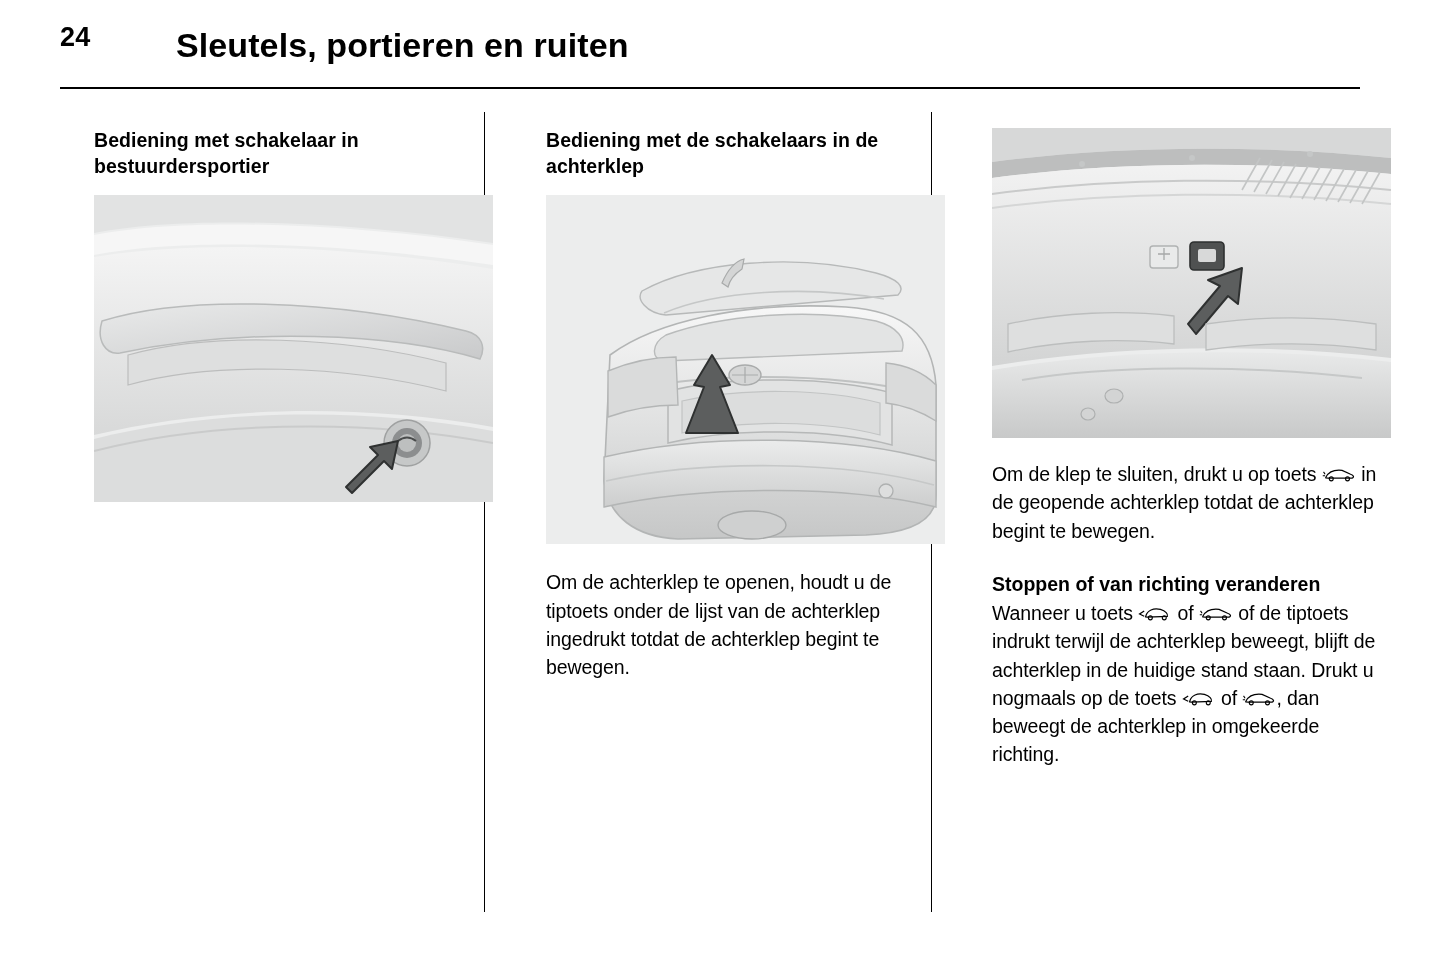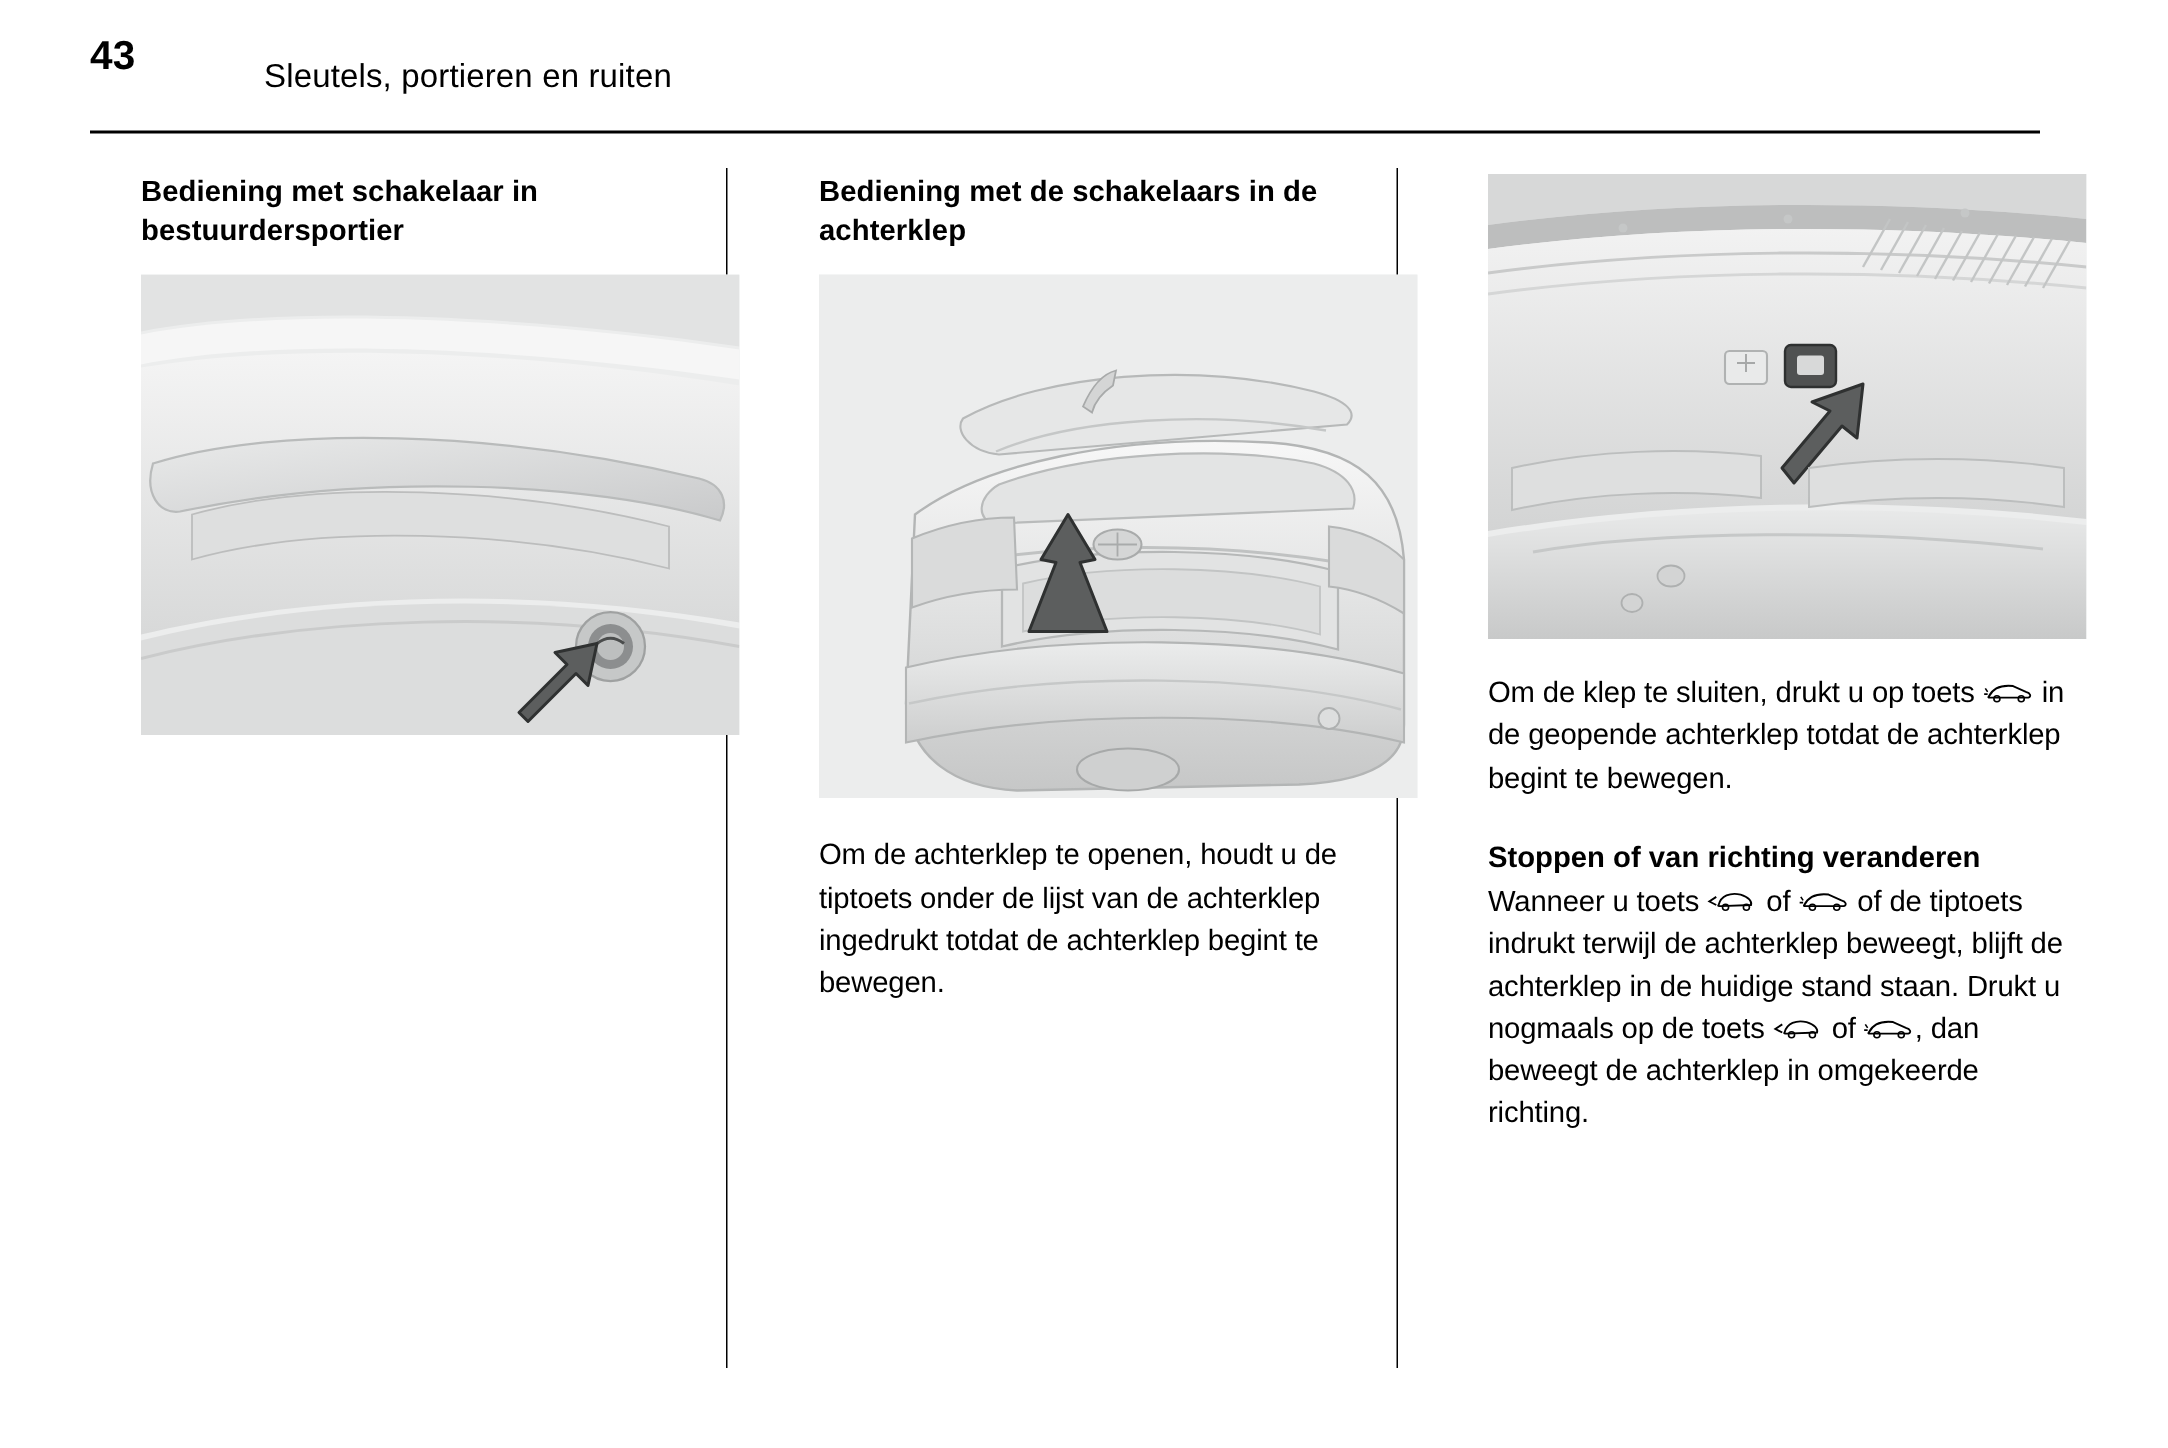--- a/index.html
+++ b/index.html
@@ -33,37 +33,37 @@
     position: absolute;
     left: 0;
     top: 0;
     font-size: 27px;
     font-weight: bold;
     letter-spacing: 0.2px;
   }
   .chapter-title {
     position: absolute;
     left: 116px;
-    top: 16px;
-    font-size: 22px;
-    font-weight: normal;
+    top: 4px;
+    font-size: 34px;
+    font-weight: bold;
     letter-spacing: 0.1px;
   }
   .header-rule {
     position: absolute;
     left: 60px;
     top: 87px;
     width: 1300px;
     height: 2px;
     background: #000000;
   }
   
   .column {
     position: absolute;
-    top: 116px;
+    top: 128px;
     width: 399px;
     padding-left: 34px;
   }
   .col-1 { left: 60px; }
   .col-2 { left: 512px; }
   .col-3 { left: 958px; }
 
   .col-divider {
     position: absolute;
     top: 112px;
@@ -116,21 +116,21 @@
     position: relative;
   }
   .glyph svg { display:block; width: 100%; height: 100%; }
 </style>
 </head>
 <body>
 
 <div class="page">
 
   <div class="page-header">
-    <div class="page-number">43</div>
+    <div class="page-number">24</div>
     <div class="chapter-title">Sleutels, portieren en ruiten</div>
   </div>
   <div class="header-rule"></div>
 
   <div class="col-divider div-1"></div>
   <div class="col-divider div-2"></div>
 
   <div class="column col-1">
     <h2 class="sub-head">Bediening met schakelaar in bestuurdersportier</h2>
 

